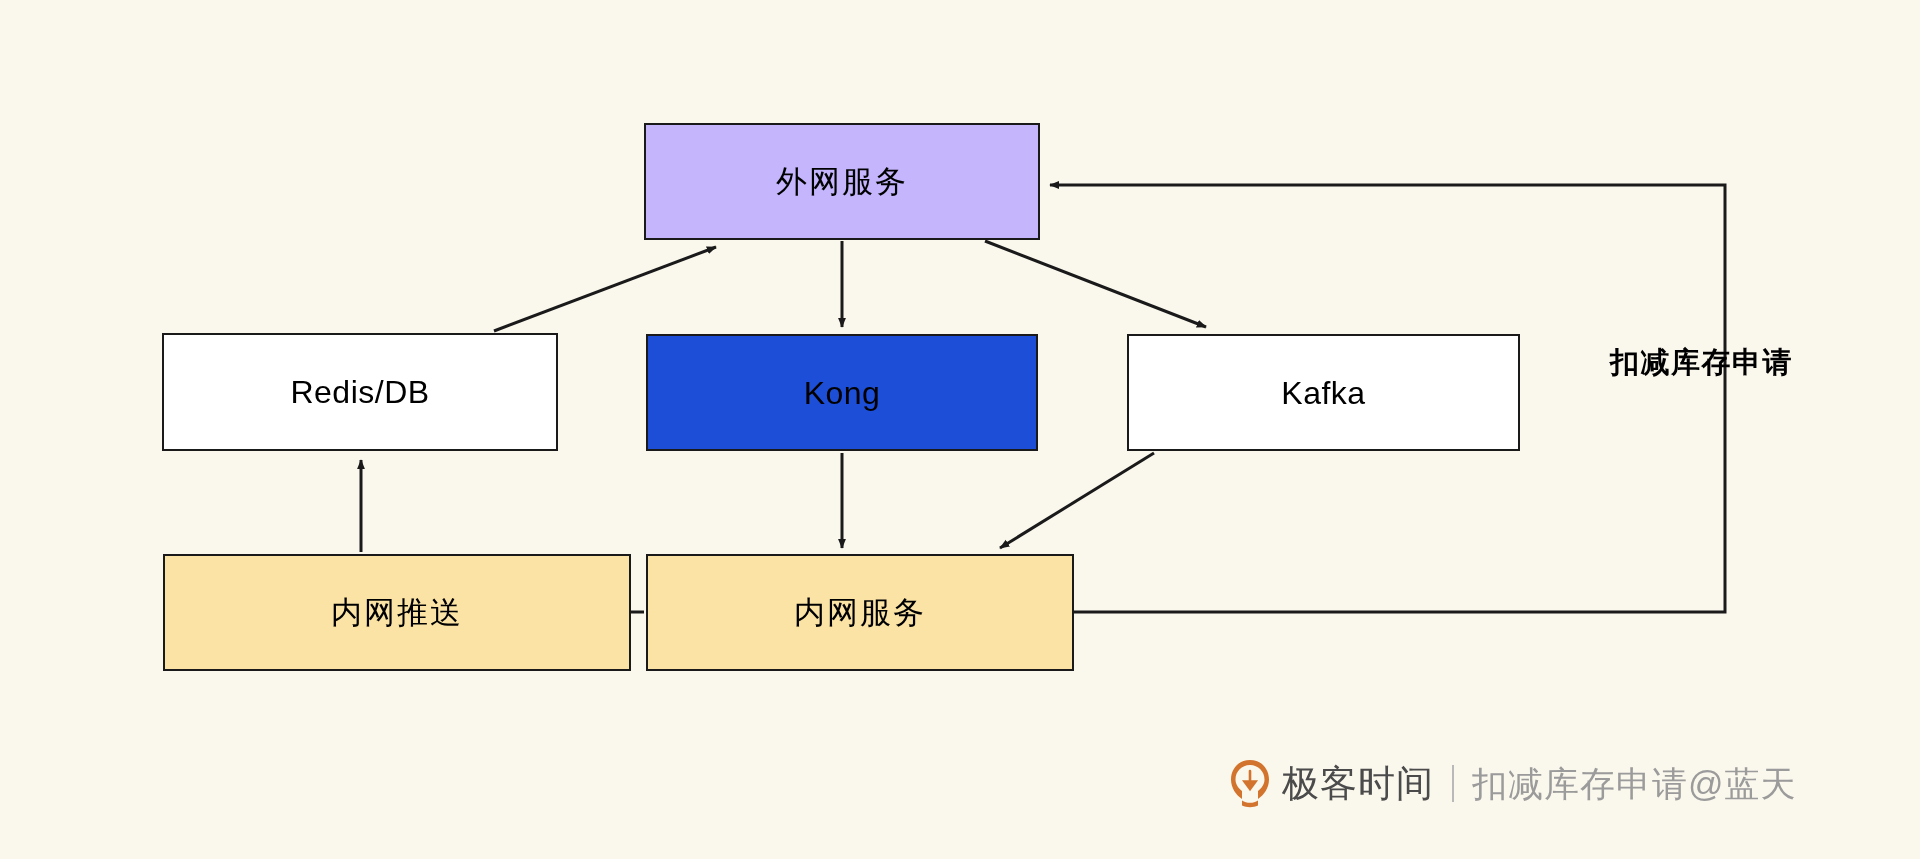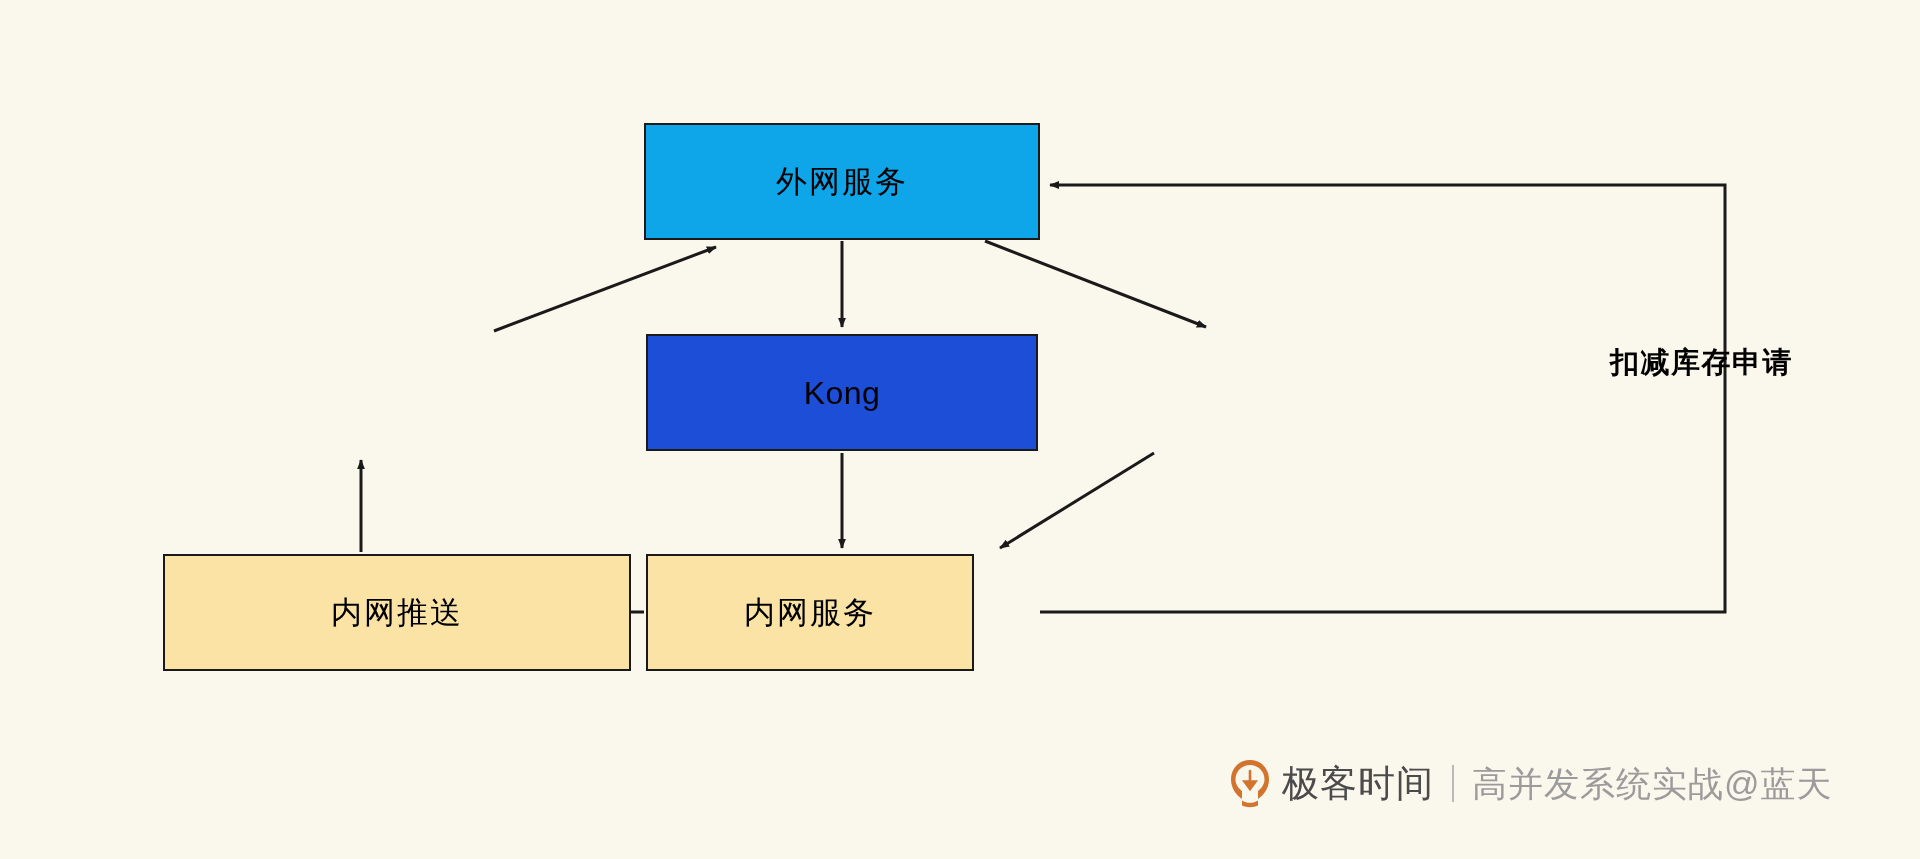--- a/index.html
+++ b/index.html
@@ -117,44 +117,50 @@
 
     <line x1="842" y1="453" x2="842" y2="548" stroke="#1a1a1a" stroke-width="3" marker-end="url(#arrowhead)"></line>
 
     <line x1="644" y1="612" x2="566" y2="612" stroke="#1a1a1a" stroke-width="3" marker-end="url(#arrowhead)"></line>
 
     <line x1="361" y1="552" x2="361" y2="460" stroke="#1a1a1a" stroke-width="3" marker-end="url(#arrowhead)"></line>
 
     <polyline points="1040,612 1725,612 1725,185 1050,185" fill="none" stroke="#1a1a1a" stroke-width="3" marker-end="url(#arrowhead)"></polyline>
   </svg>
 
-  <div class="node cn" style="left:644px; top:123px; width:396px; height:117px; background:#0ea5e9;">
+  <div class="node cn" style="left:644px; top:123px; width:396px; height:117px; background:#c4b5fd;">
     <span class="node-label">外网服务</span>
   </div>
 
+  <div class="node latin" style="left:162px; top:333px; width:396px; height:118px; background:#ffffff;">
+    <span class="node-label">Redis/DB</span>
+  </div>
 
   <div class="node latin" style="left:646px; top:334px; width:392px; height:117px; background:#1d4ed8;">
     <span class="node-label">Kong</span>
   </div>
 
+  <div class="node latin" style="left:1127px; top:334px; width:393px; height:117px; background:#ffffff;">
+    <span class="node-label">Kafka</span>
+  </div>
 
   <div class="node cn" style="left:163px; top:554px; width:468px; height:117px; background:#fae3a4;">
     <span class="node-label">内网推送</span>
   </div>
 
-  <div class="node cn" style="left:646px; top:554px; width:328px; height:117px; background:#fae3a4;">
+  <div class="node cn" style="left:646px; top:554px; width:428px; height:117px; background:#fae3a4;">
     <span class="node-label">内网服务</span>
   </div>
 
   <div class="edge-label" style="left:1610px; top:348px;">扣减库存申请</div>
 
   <div id="watermark" style="left:1224px; top:757px;">
     <svg id="wm-logo" viewBox="0 0 52 52" xmlns="http://www.w3.org/2000/svg">
       <path d="M26 3 C14.5 3 7 12 7 22.5 C7 31 12 38 18 42 L18 34 C14 31 11.5 27 11.5 22.5 C11.5 14.5 17.7 8 26 8 C34.3 8 40.5 14.5 40.5 22.5 C40.5 27 38 31 34 34 L34 42 C40 38 45 31 45 22.5 C45 12 37.5 3 26 3 Z" fill="#d2742e"></path>
       <path d="M18 43.5 C20.4 45 23.1 45.8 26 45.8 C28.9 45.8 31.6 45 34 43.5 L34 48.5 C31.5 49.6 28.8 50.2 26 50.2 C23.2 50.2 20.5 49.6 18 48.5 Z" fill="#d2742e"></path>
       <path d="M26 14 L26 29 M26 32 L20.5 24.5 L31.5 24.5 Z" fill="#d2742e" stroke="#d2742e" stroke-width="2.6" stroke-linecap="round"></path>
     </svg>
     <span id="wm-brand">极客时间</span>
     <span id="wm-sep"></span>
-    <span id="wm-course">高并发系统实战@蓝天</span>
+    <span id="wm-course">扣减库存申请@蓝天</span>
   </div>
 
 </div>
 
 </body></html>

